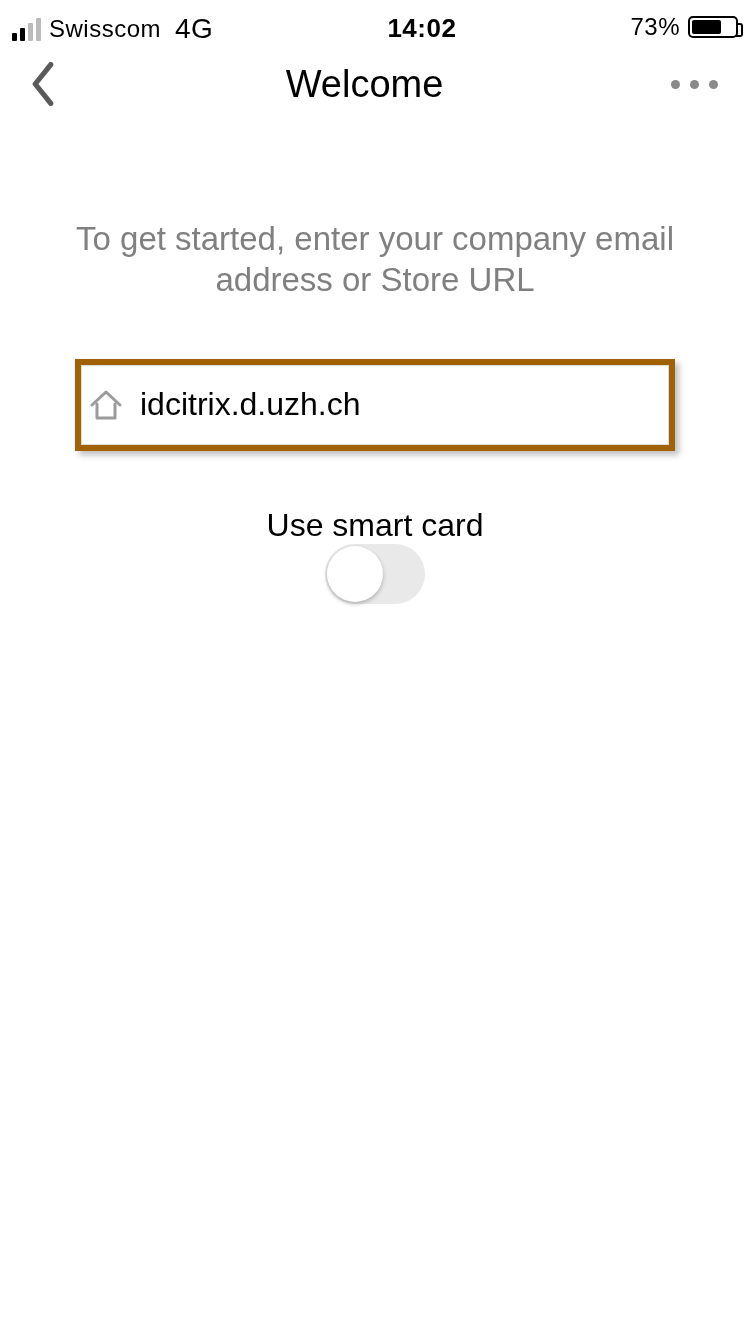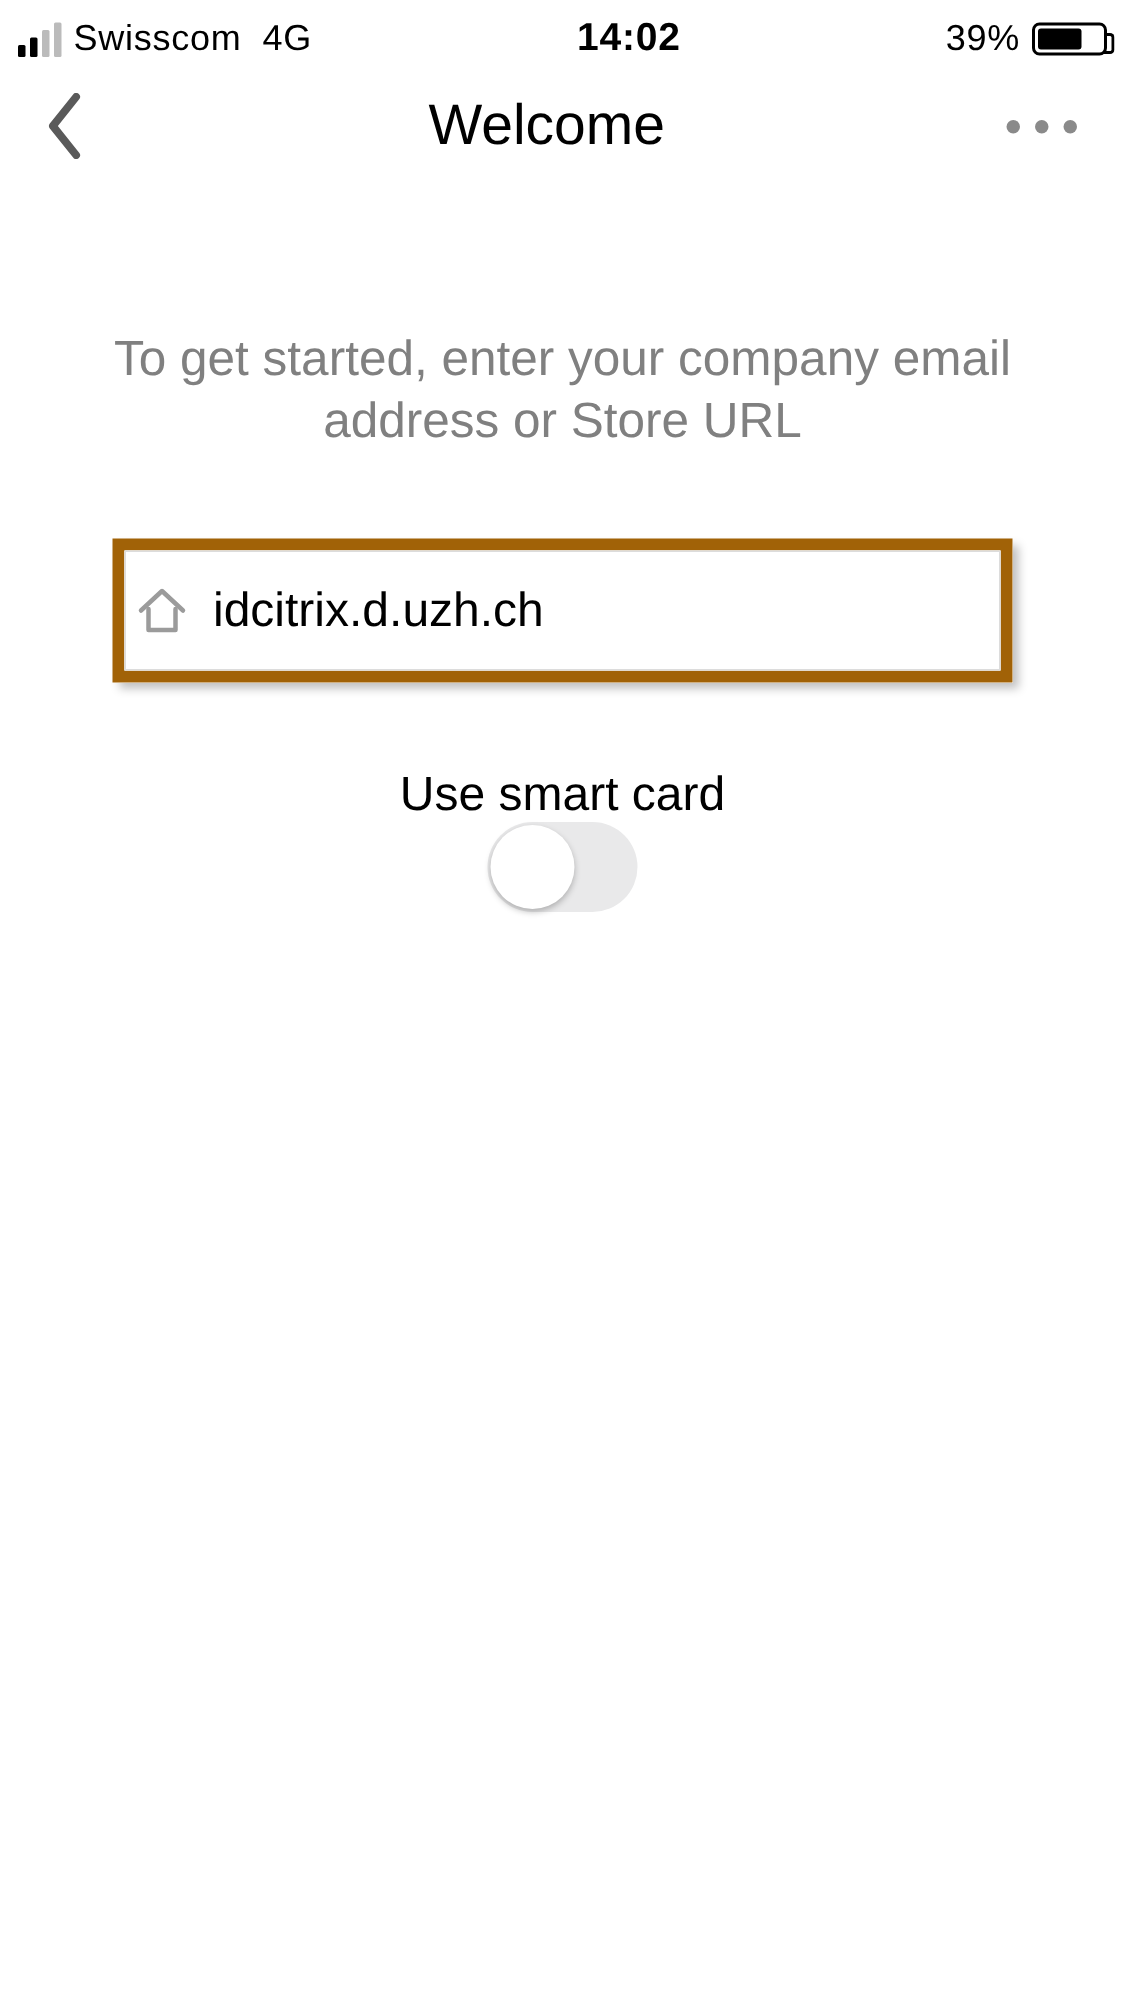--- a/index.html
+++ b/index.html
@@ -7,40 +7,40 @@
       width: 750px;
       height: 1334px;
       font-family: -apple-system, "Helvetica Neue", Helvetica, Arial, sans-serif;
       background: #fff;
       color: #000;
       overflow: hidden;
     }
     
     .status-bar {
       display: flex;
-      align-items: flex-end;
+      align-items: flex-start;
       justify-content: space-between;
       height: 40px;
-      padding: 0 12px;
+      padding: 13px 12px;
       font-size: 24px;
       letter-spacing: 0.5px;
     }
     .status-left, .status-right {
       display: flex;
       align-items: center;
       gap: 8px;
     }
     .signal { display: flex; align-items: flex-end; gap: 3px; }
     .sbar { width: 5px; border-radius: 1px; }
     .sbar.b1 { height: 8px;  background:#000; }
     .sbar.b2 { height: 13px; background:#000; }
     .sbar.b3 { height: 18px; background:#bbb; }
     .sbar.b4 { height: 23px; background:#bbb; }
     .carrier { font-size: 24px; }
-    .net     { font-size: 24px; margin-left: 6px; }
+    .net     { font-size: 28px; margin-left: 6px; }
     .clock   { font-size: 26px; font-weight: 600; }
     .battpct { font-size: 24px; }
     .battery {
       position: relative;
       width: 50px; height: 22px;
       border: 2px solid #000;
       border-radius: 5px;
       display: inline-block;
     }
     .battery::after {
@@ -79,21 +79,21 @@
     .content { padding: 0 0; }
     .intro {
       text-align: center;
       color: #808080;
       font-size: 33px;
       line-height: 1.25;
       padding: 90px 60px 40px;
     }
     .frame {
       margin: 18px 75px 0;
-      border: 8px solid #a16207;
+      border: 6px solid #a16207;
       box-shadow: 4px 4px 6px rgba(0,0,0,0.25);
     }
     .url-field {
       display: flex;
       align-items: center;
       gap: 14px;
       height: 80px;
       padding: 0 6px 0 4px;
       background: #fff;
       border: 1px solid #dcdcdc;
@@ -150,21 +150,21 @@
       <span class="sbar b1"></span>
         <span class="sbar b2"></span>
         <span class="sbar b3"></span>
         <span class="sbar b4"></span>
     </span>
     <span class="carrier">Swisscom</span>
     <span class="net">4G</span>
   </div>
   <div class="clock">14:02</div>
   <div class="status-right">
-    <span class="battpct">39%</span>
+    <span class="battpct">73%</span>
     <span class="battery">
         <span class="batt-fill"></span>
       </span>
   </div>
 </div>
 
 <div class="nav-bar">
   <span class="back">
     <svg width="30" height="44" viewBox="0 0 20 34">
       <polyline points="16,2 4,17 16,32" fill="none" stroke="#5a5a5a" stroke-width="4" stroke-linecap="round" stroke-linejoin="round"></polyline>

